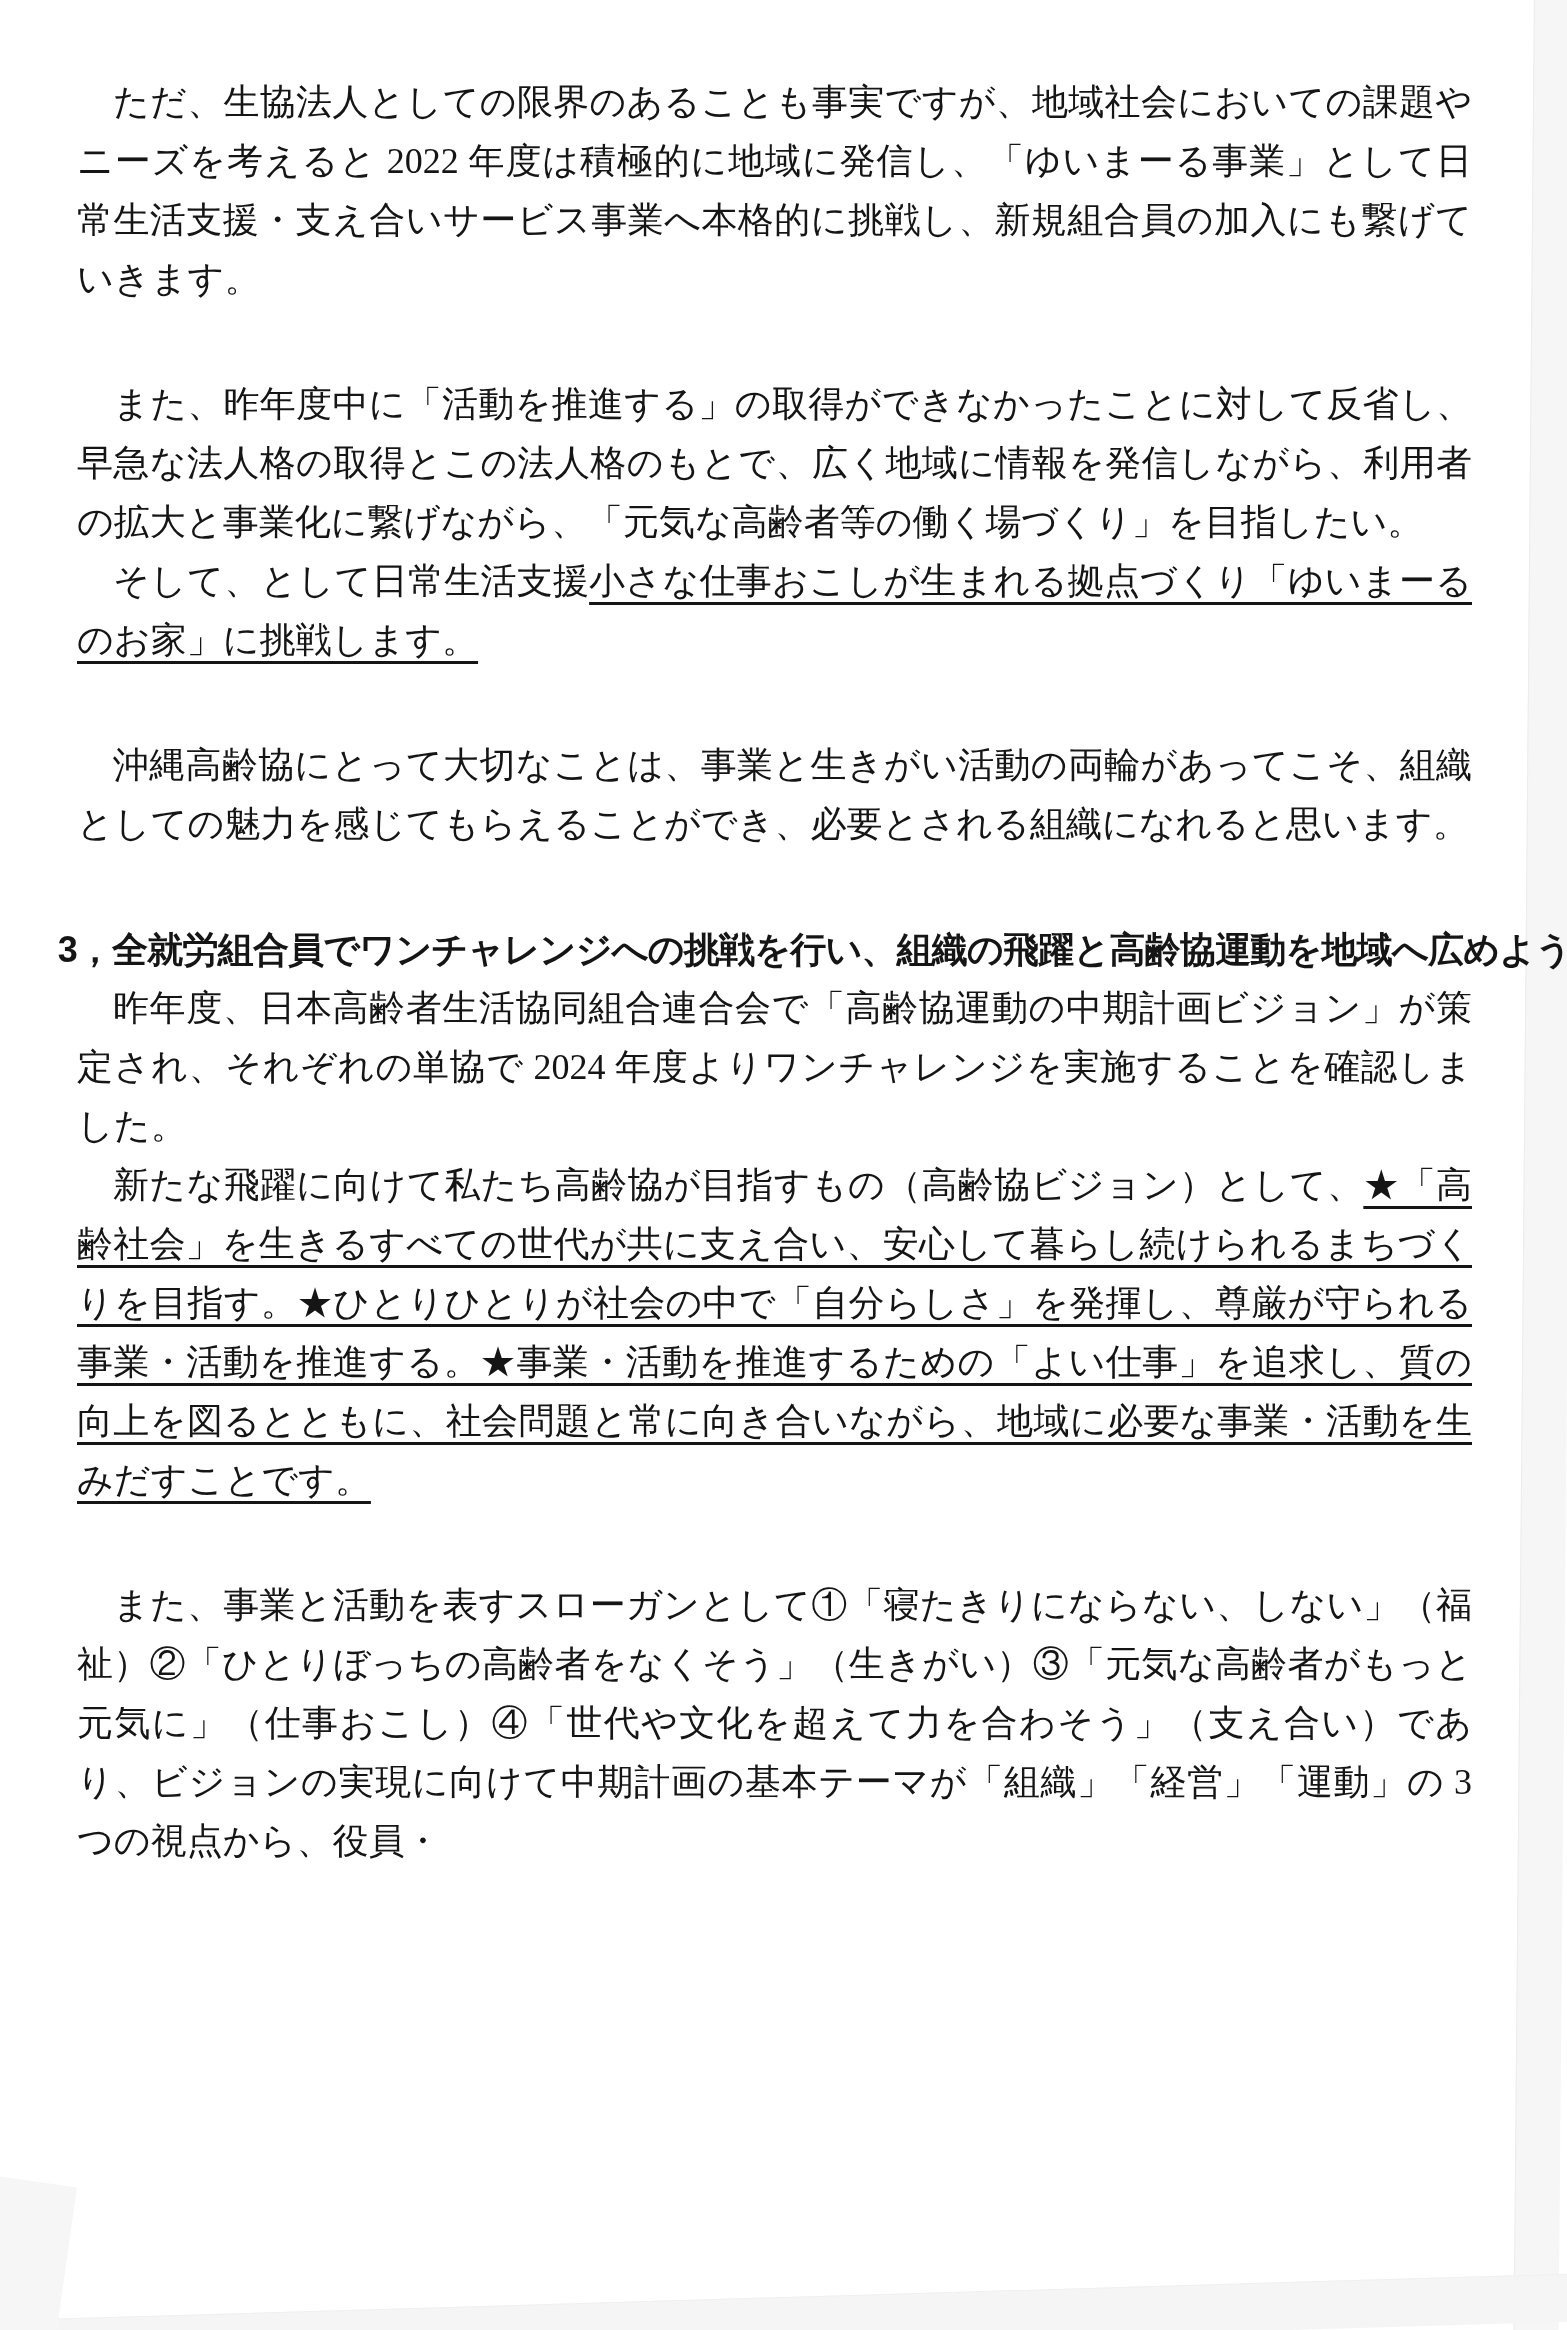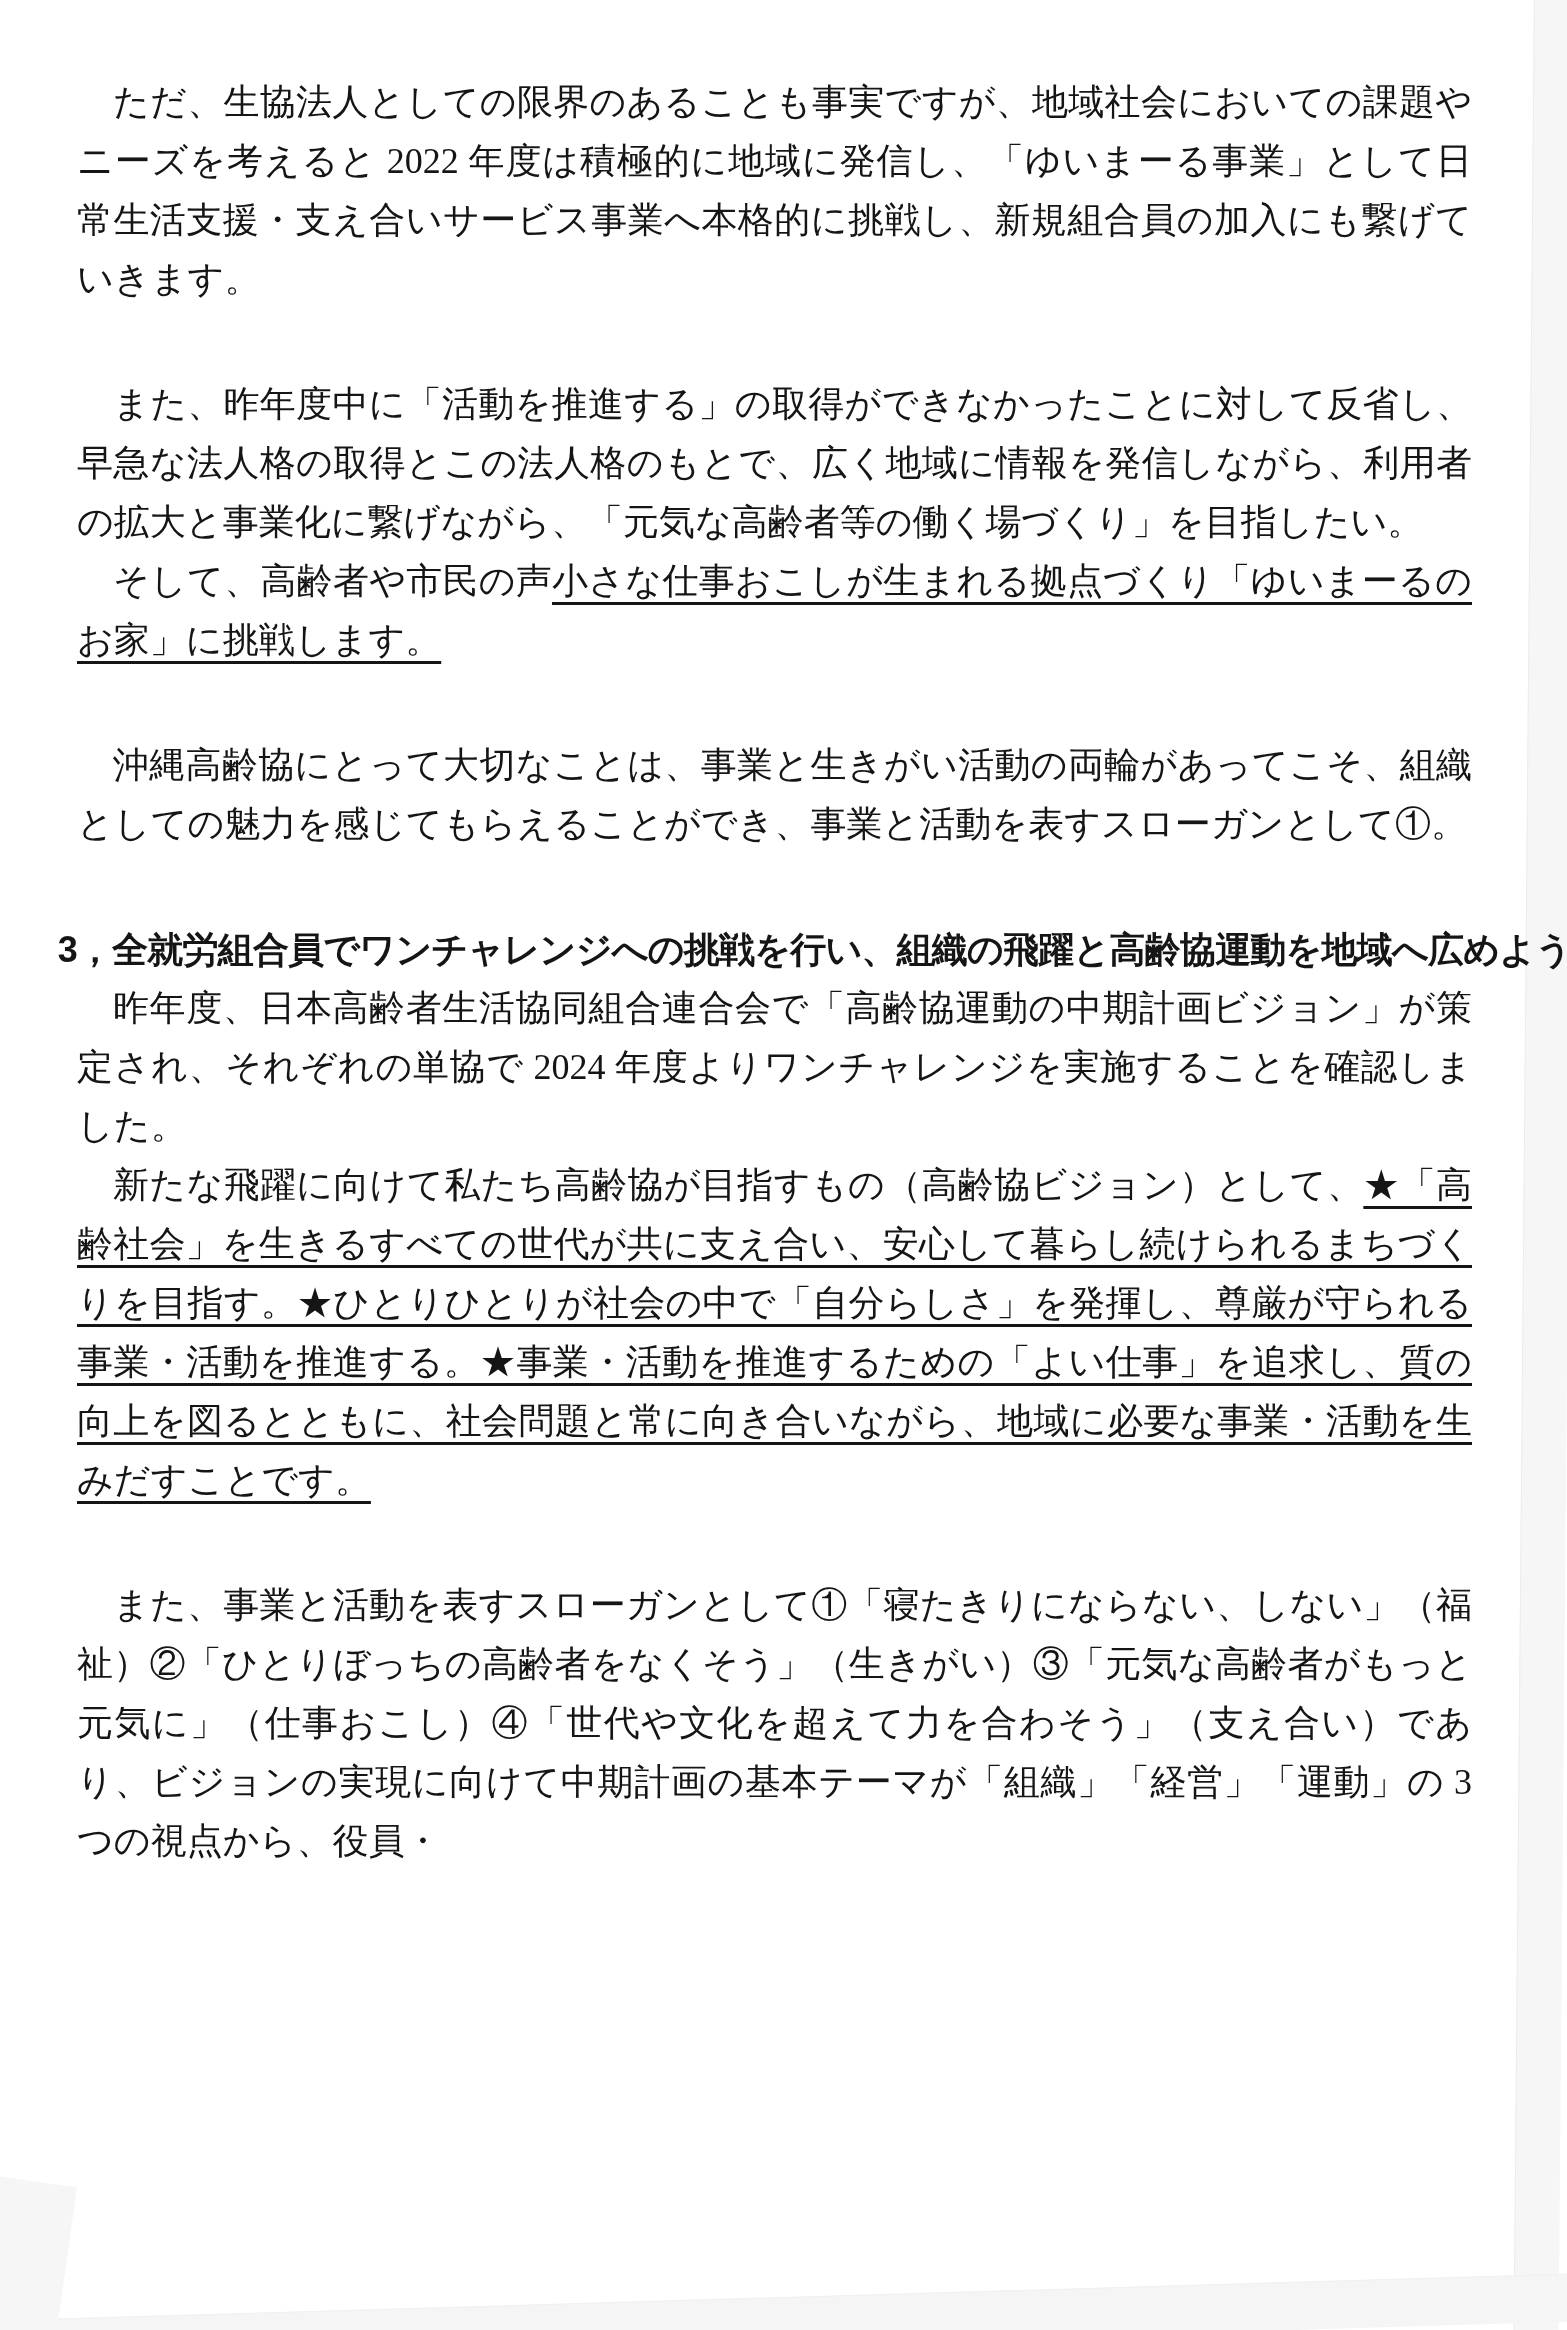--- a/index.html
+++ b/index.html
@@ -59,23 +59,23 @@
 <div class="scan-artifact edge-bottom"></div>
 <div class="scan-artifact edge-corner-left"></div>
 
 <div class="doc">
 
 
   <p class="para"><span>ただ、生協法人としての限界のあることも事実ですが、地域社会においての課題やニーズを考えると 2022 年度は積極的に地域に発信し、「ゆいまーる事業」として日常生活支援・支え合いサービス事業へ本格的に挑戦し、新規組合員の加入にも繋げていきます。</span></p>
 
   <p class="para gap"><span>また、昨年度中に「活動を推進する」の取得ができなかったことに対して反省し、早急な法人格の取得とこの法人格のもとで、広く地域に情報を発信しながら、利用者の拡大と事業化に繋げながら、「元気な高齢者等の働く場づくり」を目指したい。</span></p>
 
-  <p class="para"><span>そして、高齢者や市民の声</span><span class="ul">小さな仕事おこしが生まれる拠点づくり「ゆいまーるのお家」に挑戦します。</span></p>
+  <p class="para"><span>そして、として日常生活支援</span><span class="ul">小さな仕事おこしが生まれる拠点づくり「ゆいまーるのお家」に挑戦します。</span></p>
 
-  <p class="para gap"><span>沖縄高齢協にとって大切なことは、事業と生きがい活動の両輪があってこそ、組織としての魅力を感じてもらえることができ、事業と活動を表すスローガンとして①。</span></p>
+  <p class="para gap"><span>沖縄高齢協にとって大切なことは、事業と生きがい活動の両輪があってこそ、組織としての魅力を感じてもらえることができ、必要とされる組織になれると思います。</span></p>
 
 
   <p class="heading gap"><span>3，全就労組合員でワンチャレンジへの挑戦を行い、組織の飛躍と高齢協運動を地域へ広めよう。</span></p>
 
   <p class="para"><span>昨年度、日本高齢者生活協同組合連合会で「高齢協運動の中期計画ビジョン」が策定され、それぞれの単協で 2024 年度よりワンチャレンジを実施することを確認しました。</span></p>
 
   <p class="para"><span>新たな飛躍に向けて私たち高齢協が目指すもの（高齢協ビジョン）として、</span><span class="ul">★「高齢社会」を生きるすべての世代が共に支え合い、安心して暮らし続けられるまちづくりを目指す。★ひとりひとりが社会の中で「自分らしさ」を発揮し、尊厳が守られる事業・活動を推進する。★事業・活動を推進するための「よい仕事」を追求し、質の向上を図るとともに、社会問題と常に向き合いながら、地域に必要な事業・活動を生みだすことです。</span></p>
 
   <p class="para gap"><span>また、事業と活動を表すスローガンとして①「寝たきりにならない、しない」（福祉）②「ひとりぼっちの高齢者をなくそう」（生きがい）③「元気な高齢者がもっと元気に」（仕事おこし）④「世代や文化を超えて力を合わそう」（支え合い）であり、ビジョンの実現に向けて中期計画の基本テーマが「組織」「経営」「運動」の 3 つの視点から、役員・</span></p>
 

